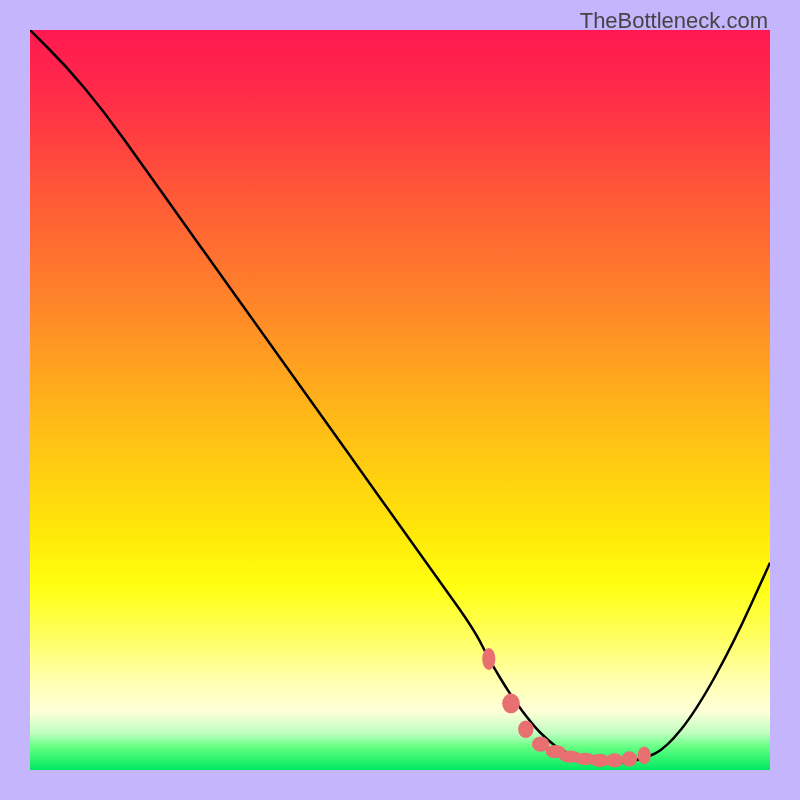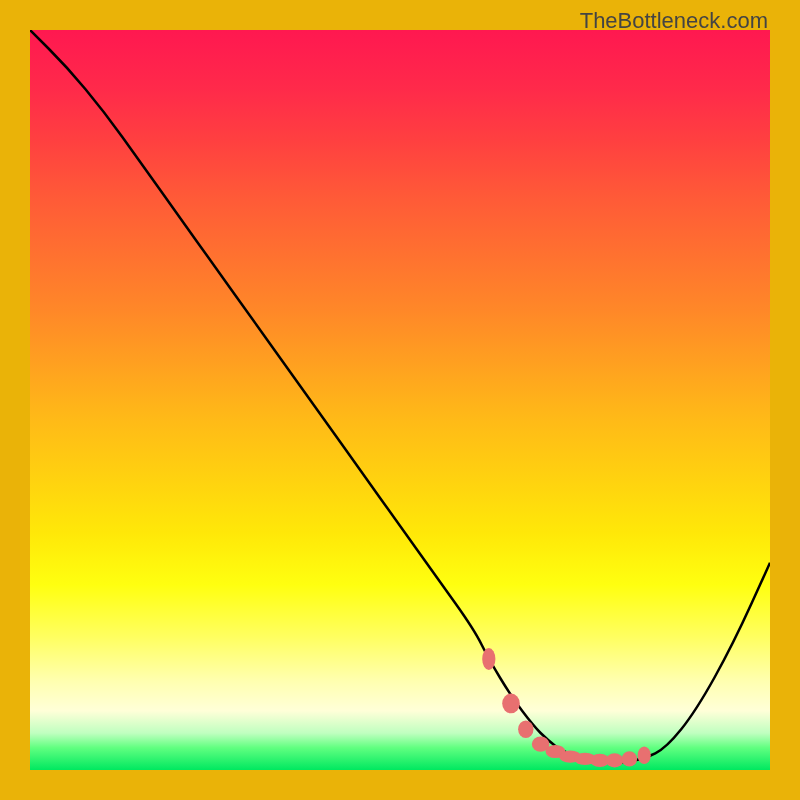--- a/index.html
+++ b/index.html
@@ -4,21 +4,21 @@
 <style>
 body {
   margin: 0;
   padding: 0;
   background: #fff;
 }
 .container {
   width: 800px;
   height: 800px;
   position: relative;
-  background: #eab308;
+  background: #c4b5fd;
 }
 .gradient-area {
   position: absolute;
   left: 30px;
   top: 30px;
   width: 740px;
   height: 740px;
   background: linear-gradient(to bottom,
     #ff1850 0%,
     #ff2a4a 8%,

